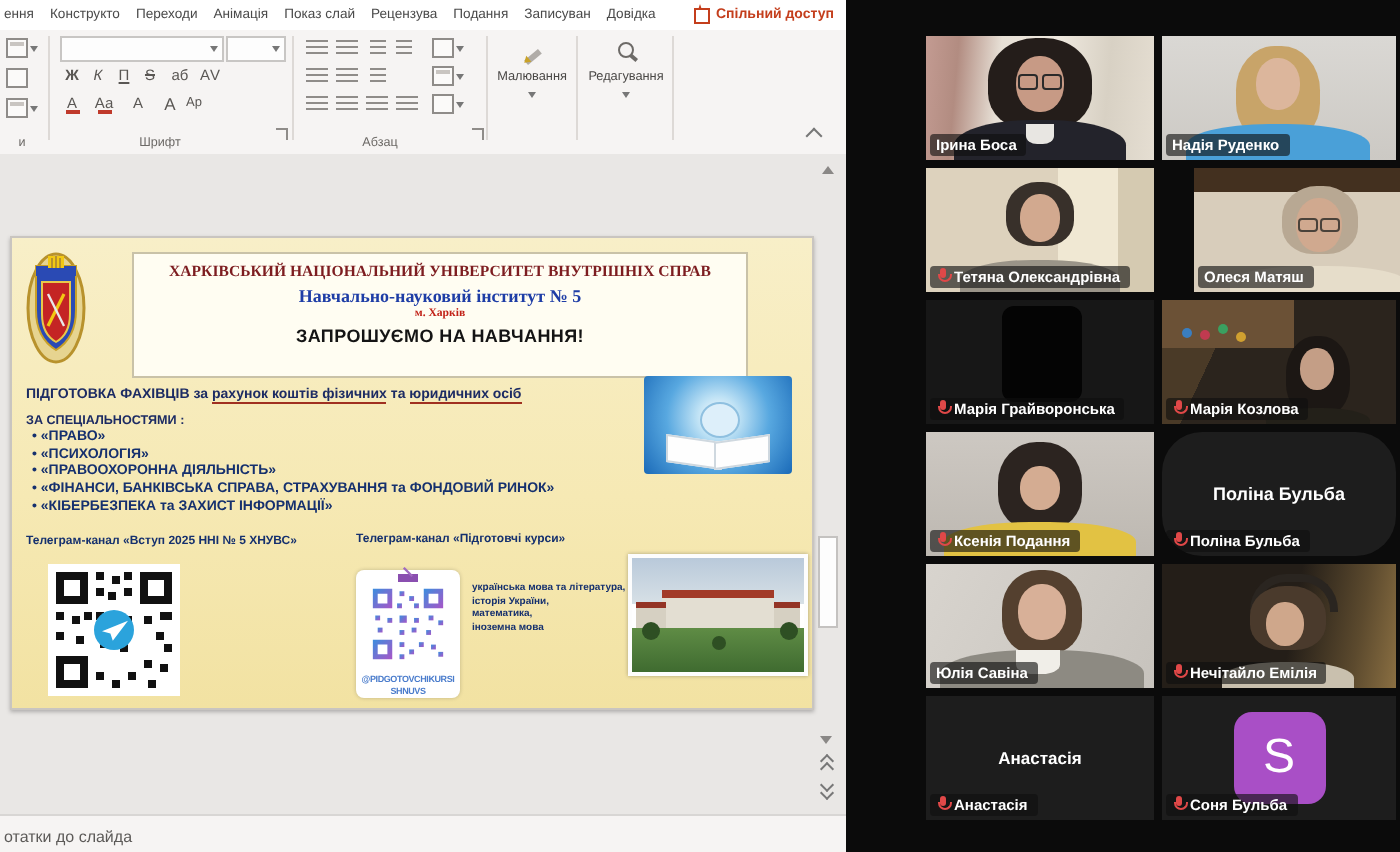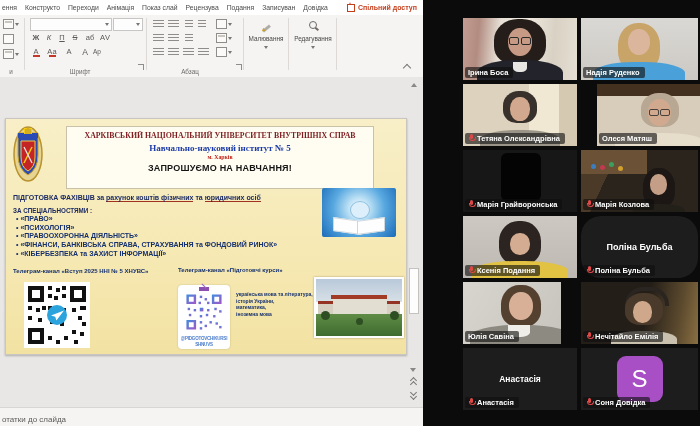--- a/index.html
+++ b/index.html
@@ -517,21 +517,21 @@
     </div>
 
     <div class="tile p7" style="left:158px;top:216px;width:117px;border-radius:20px;">
       <div class="center-name">Поліна Бульба</div>
       <div class="name-tag">
           <span class="mic"></span>
           <span class="nm">Поліна Бульба</span>
         </div>
     </div>
 
-    <div class="tile p8" style="left:40px;top:282px;width:98px;">
+    <div class="tile p8" style="left:40px;top:282px;width:114px;">
       <div class="scene">
           <div class="hair"></div>
           <div class="face"></div>
           <div class="torso"></div>
         </div>
       <div class="name-tag">
           <span class="nm">Юлія Савіна</span>
         </div>
     </div>
 
@@ -553,18 +553,18 @@
       <div class="name-tag">
           <span class="mic"></span>
           <span class="nm">Анастасія</span>
         </div>
     </div>
 
     <div class="tile p11" style="left:158px;top:348px;width:117px;">
       <div class="avatar">S</div>
       <div class="name-tag">
           <span class="mic"></span>
-          <span class="nm">Соня Довідка</span>
+          <span class="nm">Соня Бульба</span>
         </div>
     </div>
 
   </div>
 </div>
 
 </body></html>

